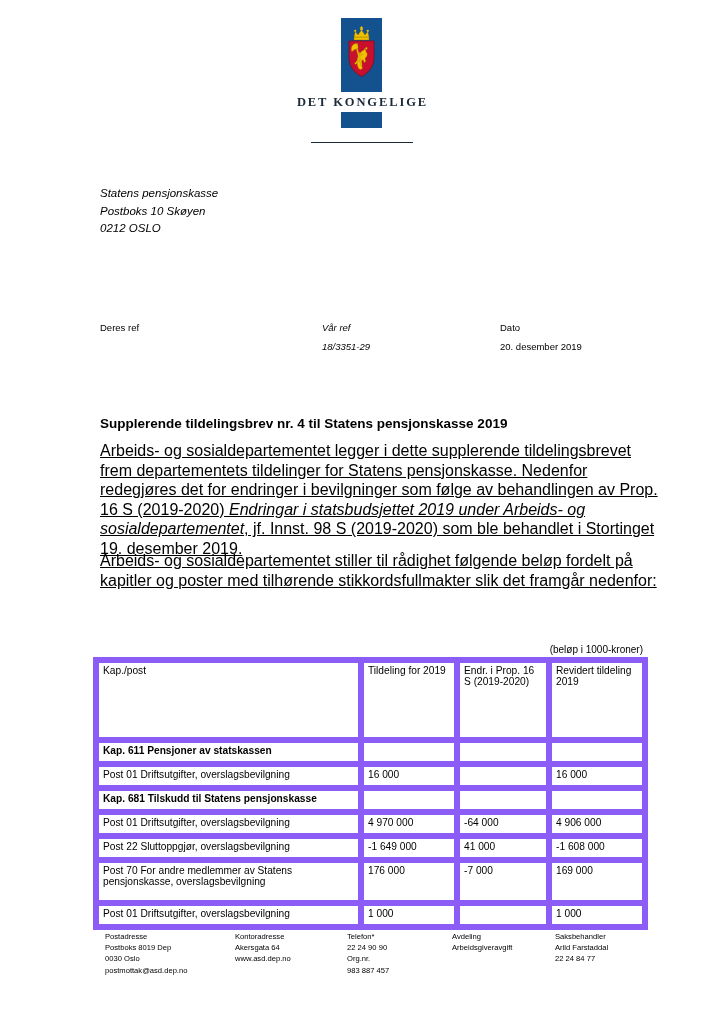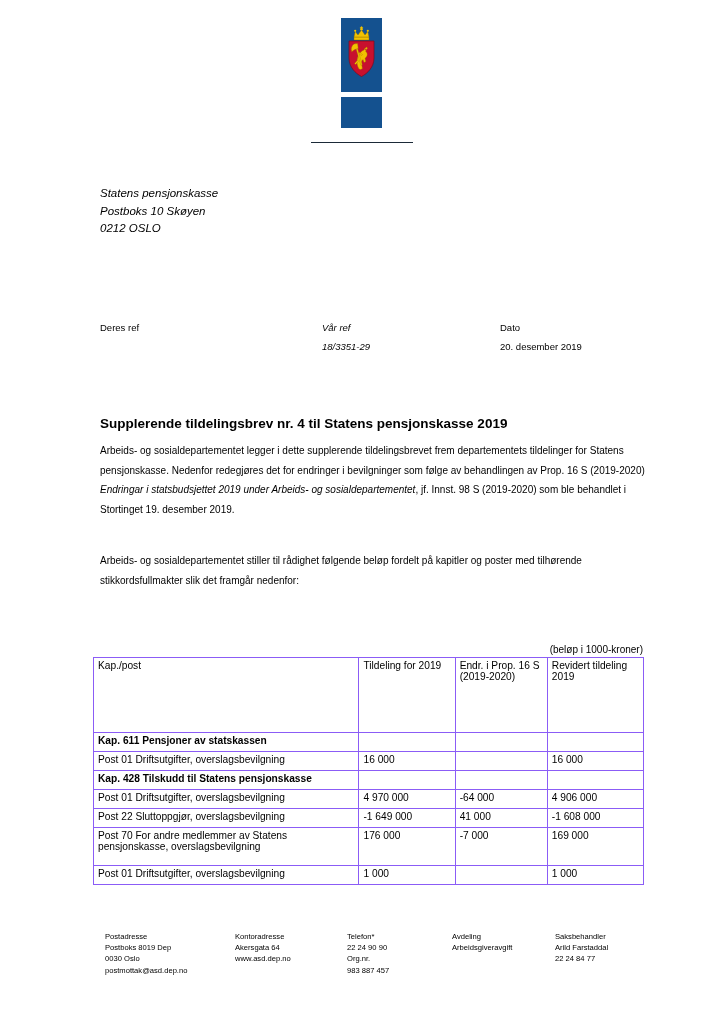--- a/index.html
+++ b/index.html
@@ -103,23 +103,24 @@
     top: 415px;
     width: 560px;
     font-size: 13.5px;
     font-weight: bold;
     line-height: 18px;
   }
   .para {
     position: absolute;
     left: 100px;
     width: 558px;
-    font-size: 10px;
+    font-size: 16px;
     line-height: 19.6px;
     text-align: left;
+    text-decoration: underline;
   }
   .para1 { top: 441px; }
   .para2 { top: 551px; }
   .para em { font-style: italic; }
 
   
   .tbl-caption {
     position: absolute;
     left: 100px;
     top: 644px;
@@ -130,21 +131,21 @@
   table.fintable {
     position: absolute;
     left: 93px;
     top: 657px;
     width: 551px;
     border-collapse: collapse;
     table-layout: fixed;
     font-size: 10.2px;
   }
   table.fintable td, table.fintable th {
-    border: 1px solid #8b5cf6;
+    border: 6px solid #8b5cf6;
     padding: 2px 4px;
     vertical-align: top;
     font-weight: normal;
     text-align: left;
   }
   table.fintable col.c-name { width: 265px; }
   table.fintable col.c-num  { width: 96px; }
   table.fintable col.c-num2 { width: 92px; }
   table.fintable col.c-num3 { width: 96px; }
 
@@ -216,20 +217,21 @@
         <path d="M21.5 30.5 L18.5 28.2 L17.6 29.4 L20.6 31.6 Z"></path>
       </g>
 
       <g>
         <rect x="16.6" y="19.5" width="1.5" height="22" fill="#F2C200" stroke="#9a7a00" stroke-width="0.3" transform="rotate(-16 17.3 30)"></rect>
         <path d="M13 20 C10.5 21.6 9.6 25 10.8 27.8 C12.6 26 15 24.8 17.2 24.6 L16.6 19.6 Z" fill="#F2C200" stroke="#9a7a00" stroke-width="0.4"></path>
       </g>
     </svg>
   </div>
   <div class="lh-textblock">
+    <div class="lh-line1">DET KONGELIGE</div>
   </div>
   <div class="lh-rule"></div>
 </div>
 
 <div class="address">
   <div>Statens pensjonskasse</div>
   <div>Postboks 10 Skøyen</div>
   <div>0212 OSLO</div>
 </div>
 
@@ -278,21 +280,21 @@
         <td class="num"></td>
         <td class="num"></td>
       </tr>
       <tr class="datarow">
         <td>Post 01 Driftsutgifter, overslagsbevilgning</td>
         <td class="num">16 000</td>
         <td class="num"></td>
         <td class="num">16 000</td>
       </tr>
       <tr class="grouprow datarow">
-        <td>Kap. 428 Tilskudd til Statens pensjonskasse</td>
+        <td>Kap. 681 Tilskudd til Statens pensjonskasse</td>
         <td class="num"></td>
         <td class="num"></td>
         <td class="num"></td>
       </tr>
       <tr class="datarow">
         <td>Post 01 Driftsutgifter, overslagsbevilgning</td>
         <td class="num">4 970 000</td>
         <td class="num">-64 000</td>
         <td class="num">4 906 000</td>
       </tr>

